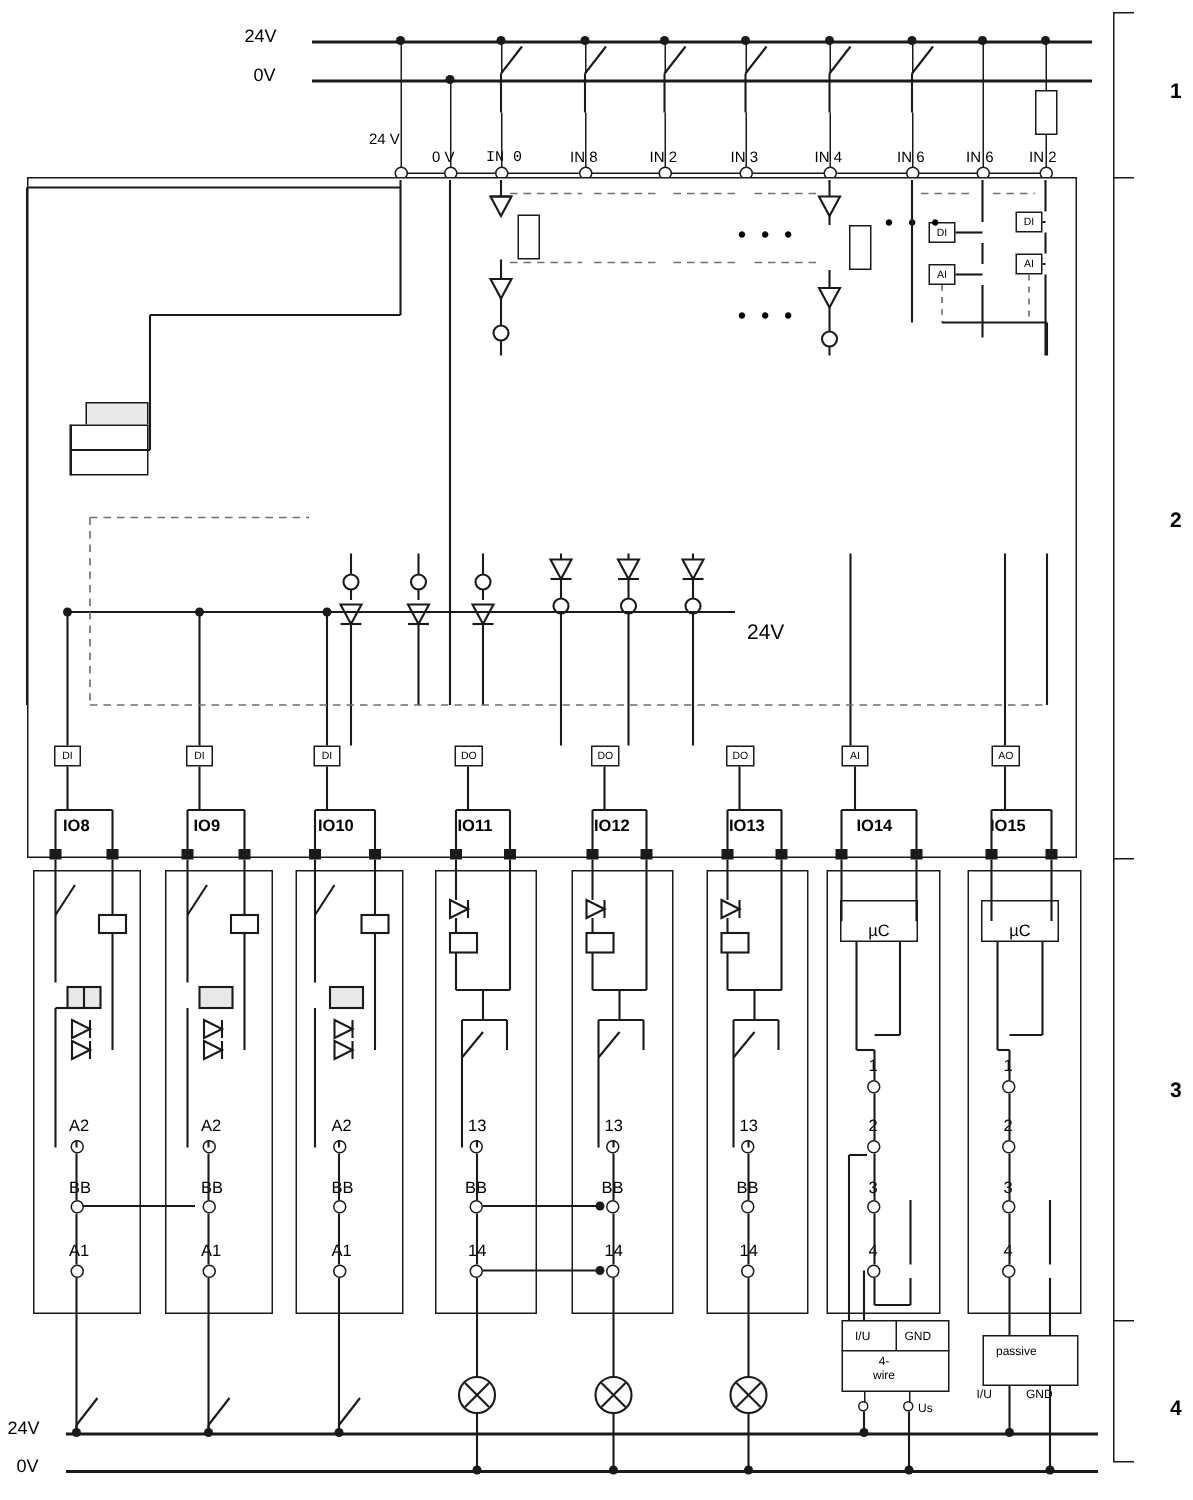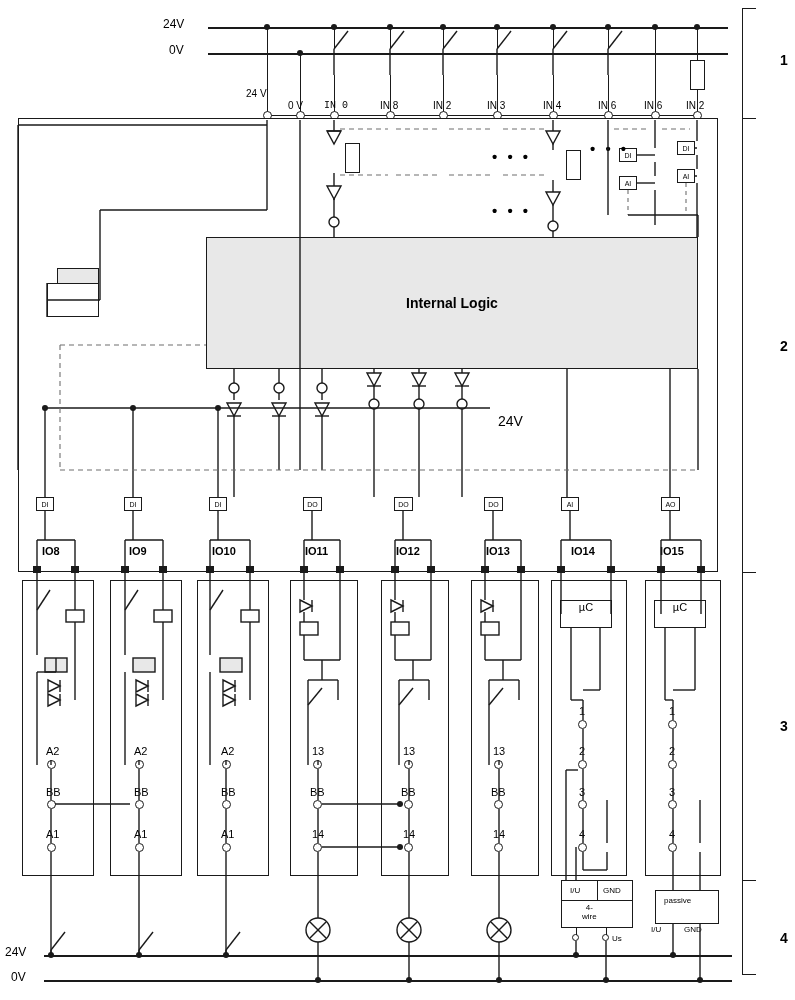--- a/index.html
+++ b/index.html
@@ -16,21 +16,21 @@
   .xs{position:absolute;font-size:7px;color:#000;white-space:nowrap;}
   .node{position:absolute;width:9px;height:9px;border:1.4px solid #1a1a1a;border-radius:50%;background:#fff;box-sizing:border-box;}
   .node-s{position:absolute;width:7px;height:7px;border:1.3px solid #1a1a1a;border-radius:50%;background:#fff;box-sizing:border-box;}
   .dot{position:absolute;width:6px;height:6px;border-radius:50%;background:#1a1a1a;}
   .term{position:absolute;width:8px;height:7px;background:#1a1a1a;}
   .rnum{position:absolute;font-size:14px;font-weight:bold;color:#000;}
   svg.ov{position:absolute;left:0;top:0;width:795px;height:1000px;pointer-events:none;}
   .iolabel{position:absolute;font-size:11px;font-weight:bold;color:#000;}
   .tag{position:absolute;border:1.2px solid #1a1a1a;background:#fff;font-size:7px;text-align:center;line-height:10px;box-sizing:border-box;}
   .ilogic{position:absolute;border:1.8px solid #1a1a1a;background:#e8e8e8;box-sizing:border-box;display:flex;align-items:center;justify-content:center;font-size:14px;font-weight:bold;}
-  .uc{position:absolute;border:1.5px solid #1a1a1a;background:#fff;box-sizing:border-box;display:flex;align-items:flex-start;justify-content:center;font-size:11px;}
+  .uc{position:absolute;border:1.5px solid #1a1a1a;background:#fff;box-sizing:border-box;display:flex;align-items:flex-end;justify-content:center;font-size:11px;}
   .chan{position:absolute;border:1.5px solid #1a1a1a;background:#fff;box-sizing:border-box;}
   .ellip{position:absolute;font-size:15px;letter-spacing:3px;font-weight:bold;color:#000;}
 </style>
 </head>
 <body>
 
 <div id="root">
 
   <div class="ln v" style="left:742px;top:8px;height:966px;"></div>
   <div class="ln h" style="left:742px;top:8px;width:14px;"></div>
@@ -106,23 +106,20 @@
   <div class="lbl" style="left:380px;top:100px;font-size:10px;">IN 8</div>
   <div class="lbl" style="left:433px;top:100px;font-size:10px;">IN 2</div>
   <div class="lbl" style="left:487px;top:100px;font-size:10px;">IN 3</div>
   <div class="lbl" style="left:543px;top:100px;font-size:10px;">IN 4</div>
   <div class="lbl" style="left:598px;top:100px;font-size:10px;">IN 6</div>
   <div class="lbl" style="left:644px;top:100px;font-size:10px;">IN 6</div>
   <div class="lbl" style="left:686px;top:100px;font-size:10px;">IN 2</div>
 
   <div class="box" style="left:18px;top:118px;width:700px;height:454px;border-width:1.4px;"></div>
 
-  <div class="ilogic" style="left:206px;top:237px;width:492px;height:132px;">
-    <span>Internal Logic</span>
-  </div>
 
   <div class="boxg" style="left:57px;top:268px;width:42px;height:30px;"></div>
   <div class="box" style="left:47px;top:283px;width:52px;height:34px;border-width:1.2px;"></div>
 
   <div class="lbl-b" style="left:498px;top:413px;font-size:14px;">24V</div>
 
   <div class="tag" style="left:619px;top:148px;width:18px;height:14px;line-height:13px;">DI</div>
   <div class="tag" style="left:619px;top:176px;width:18px;height:14px;line-height:13px;">AI</div>
   <div class="tag" style="left:677px;top:141px;width:18px;height:14px;line-height:13px;">DI</div>
   <div class="tag" style="left:677px;top:169px;width:18px;height:14px;line-height:13px;">AI</div>

